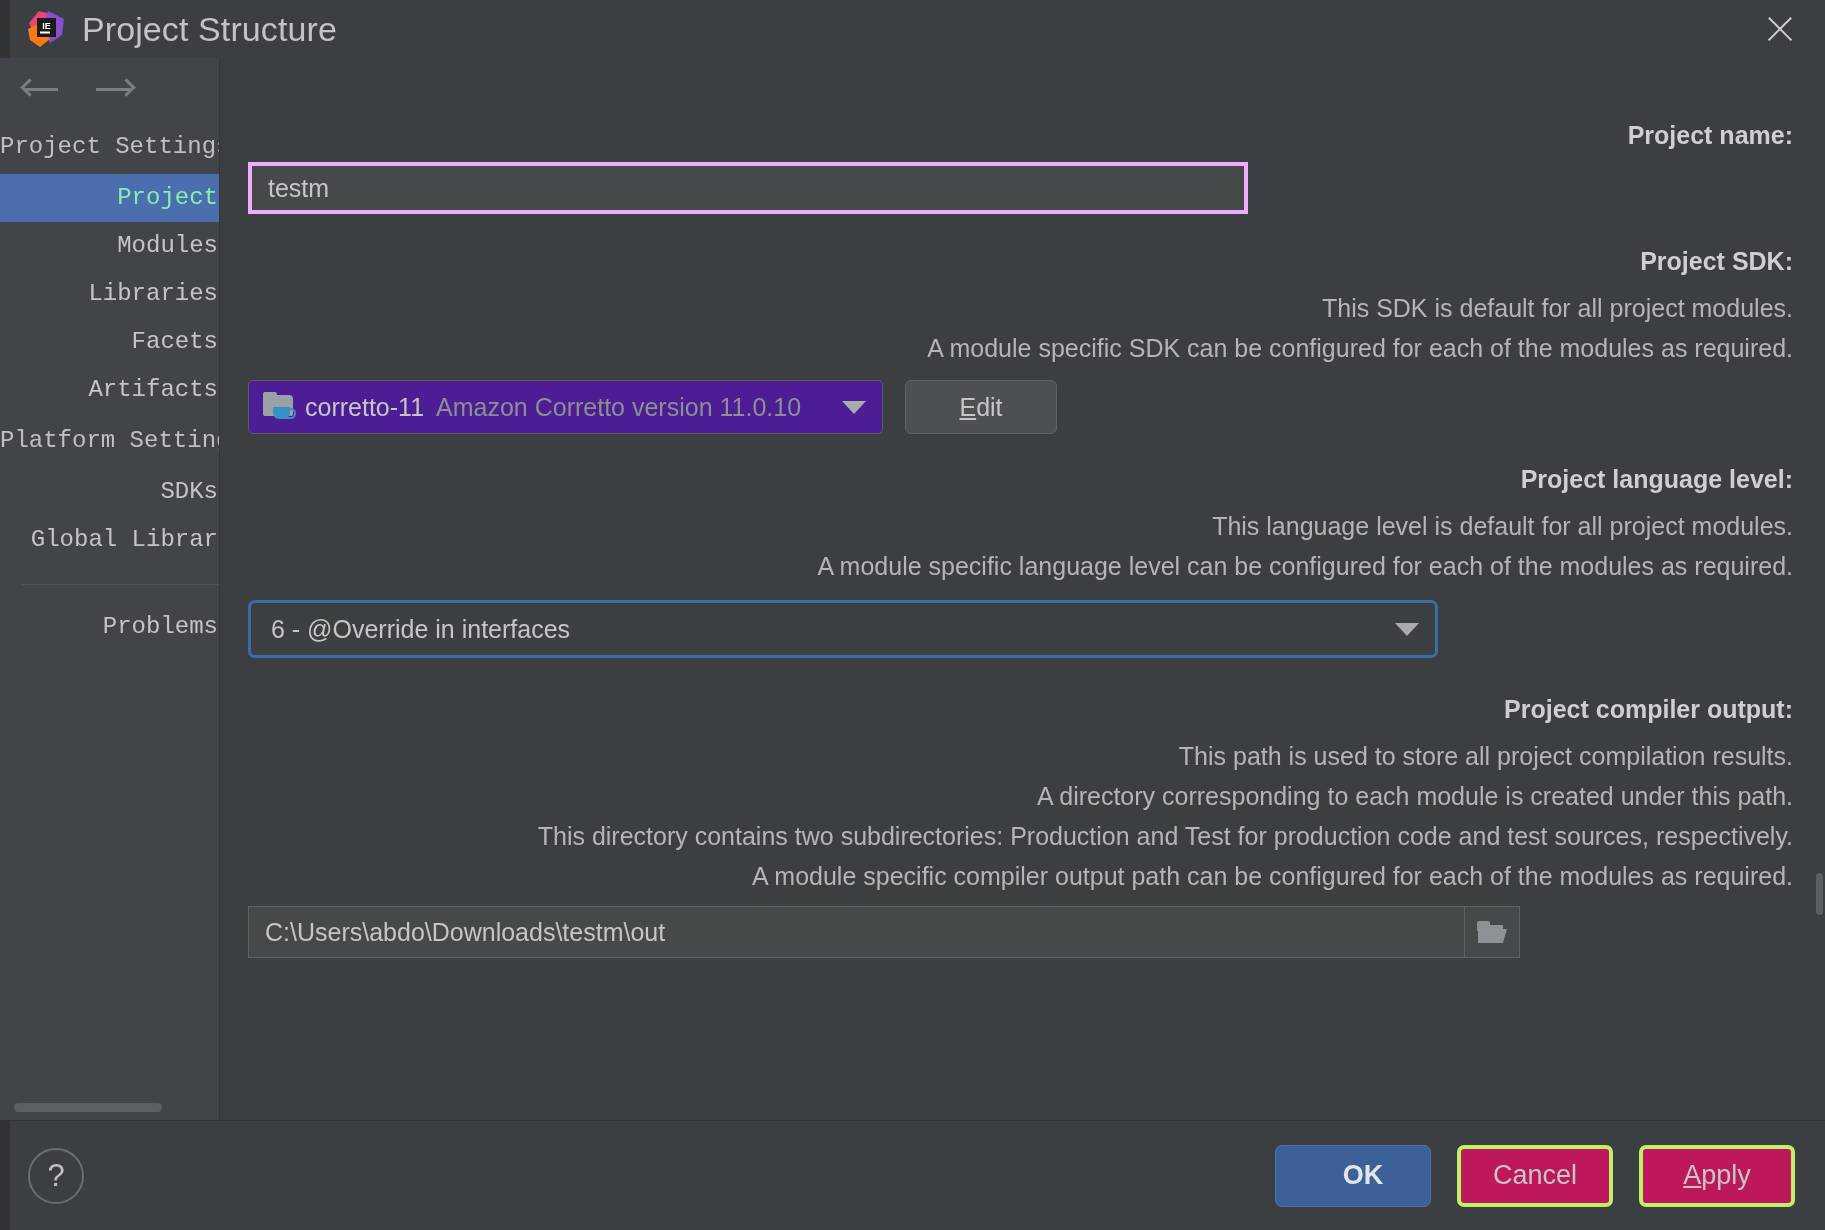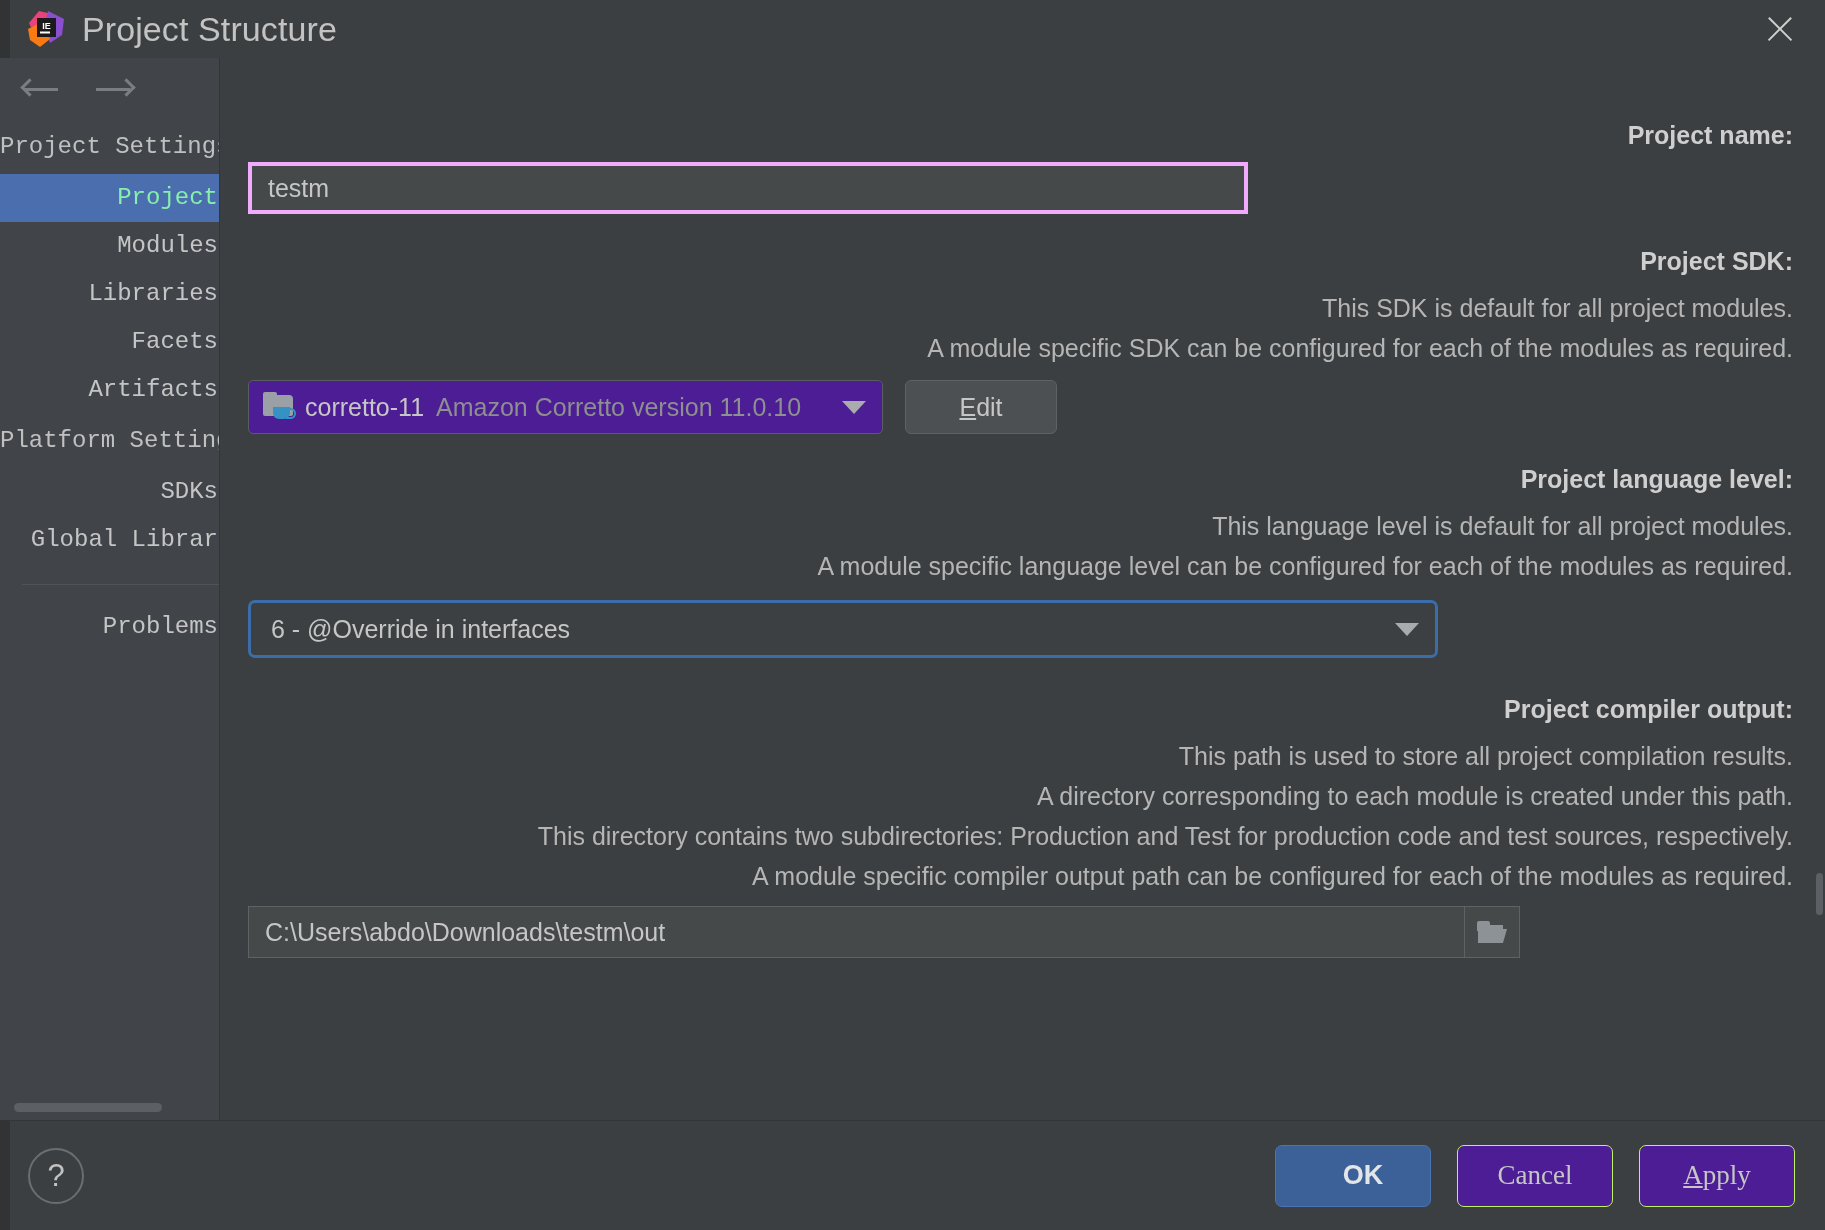--- a/index.html
+++ b/index.html
@@ -330,24 +330,23 @@
   }
   .fbtn.default {
     background: #3c6199;
     border: 1px solid #4a74b3;
     color: #e3e6e8;
     font-weight: bold;
     min-width: 156px;
     padding-left: 20px;
   }
   .fbtn.normal {
-    background: #4c1d95;
-    border: 1px solid #bef264;
+    background: #be185d;
+    border: 4px solid #bef264;
     color: #c6c6c6;
-    font-family: Liberation Serif, serif;
   }
   
   .left-edge {
     position: absolute; left: 0; top: 0; width: 10px; height: 100%;
     background: #313335;
   }
   .left-edge .blue-tick {
     position: absolute; left: 0; top: 955px;
     width: 10px; height: 54px; background: #4b6eaf;
   }

